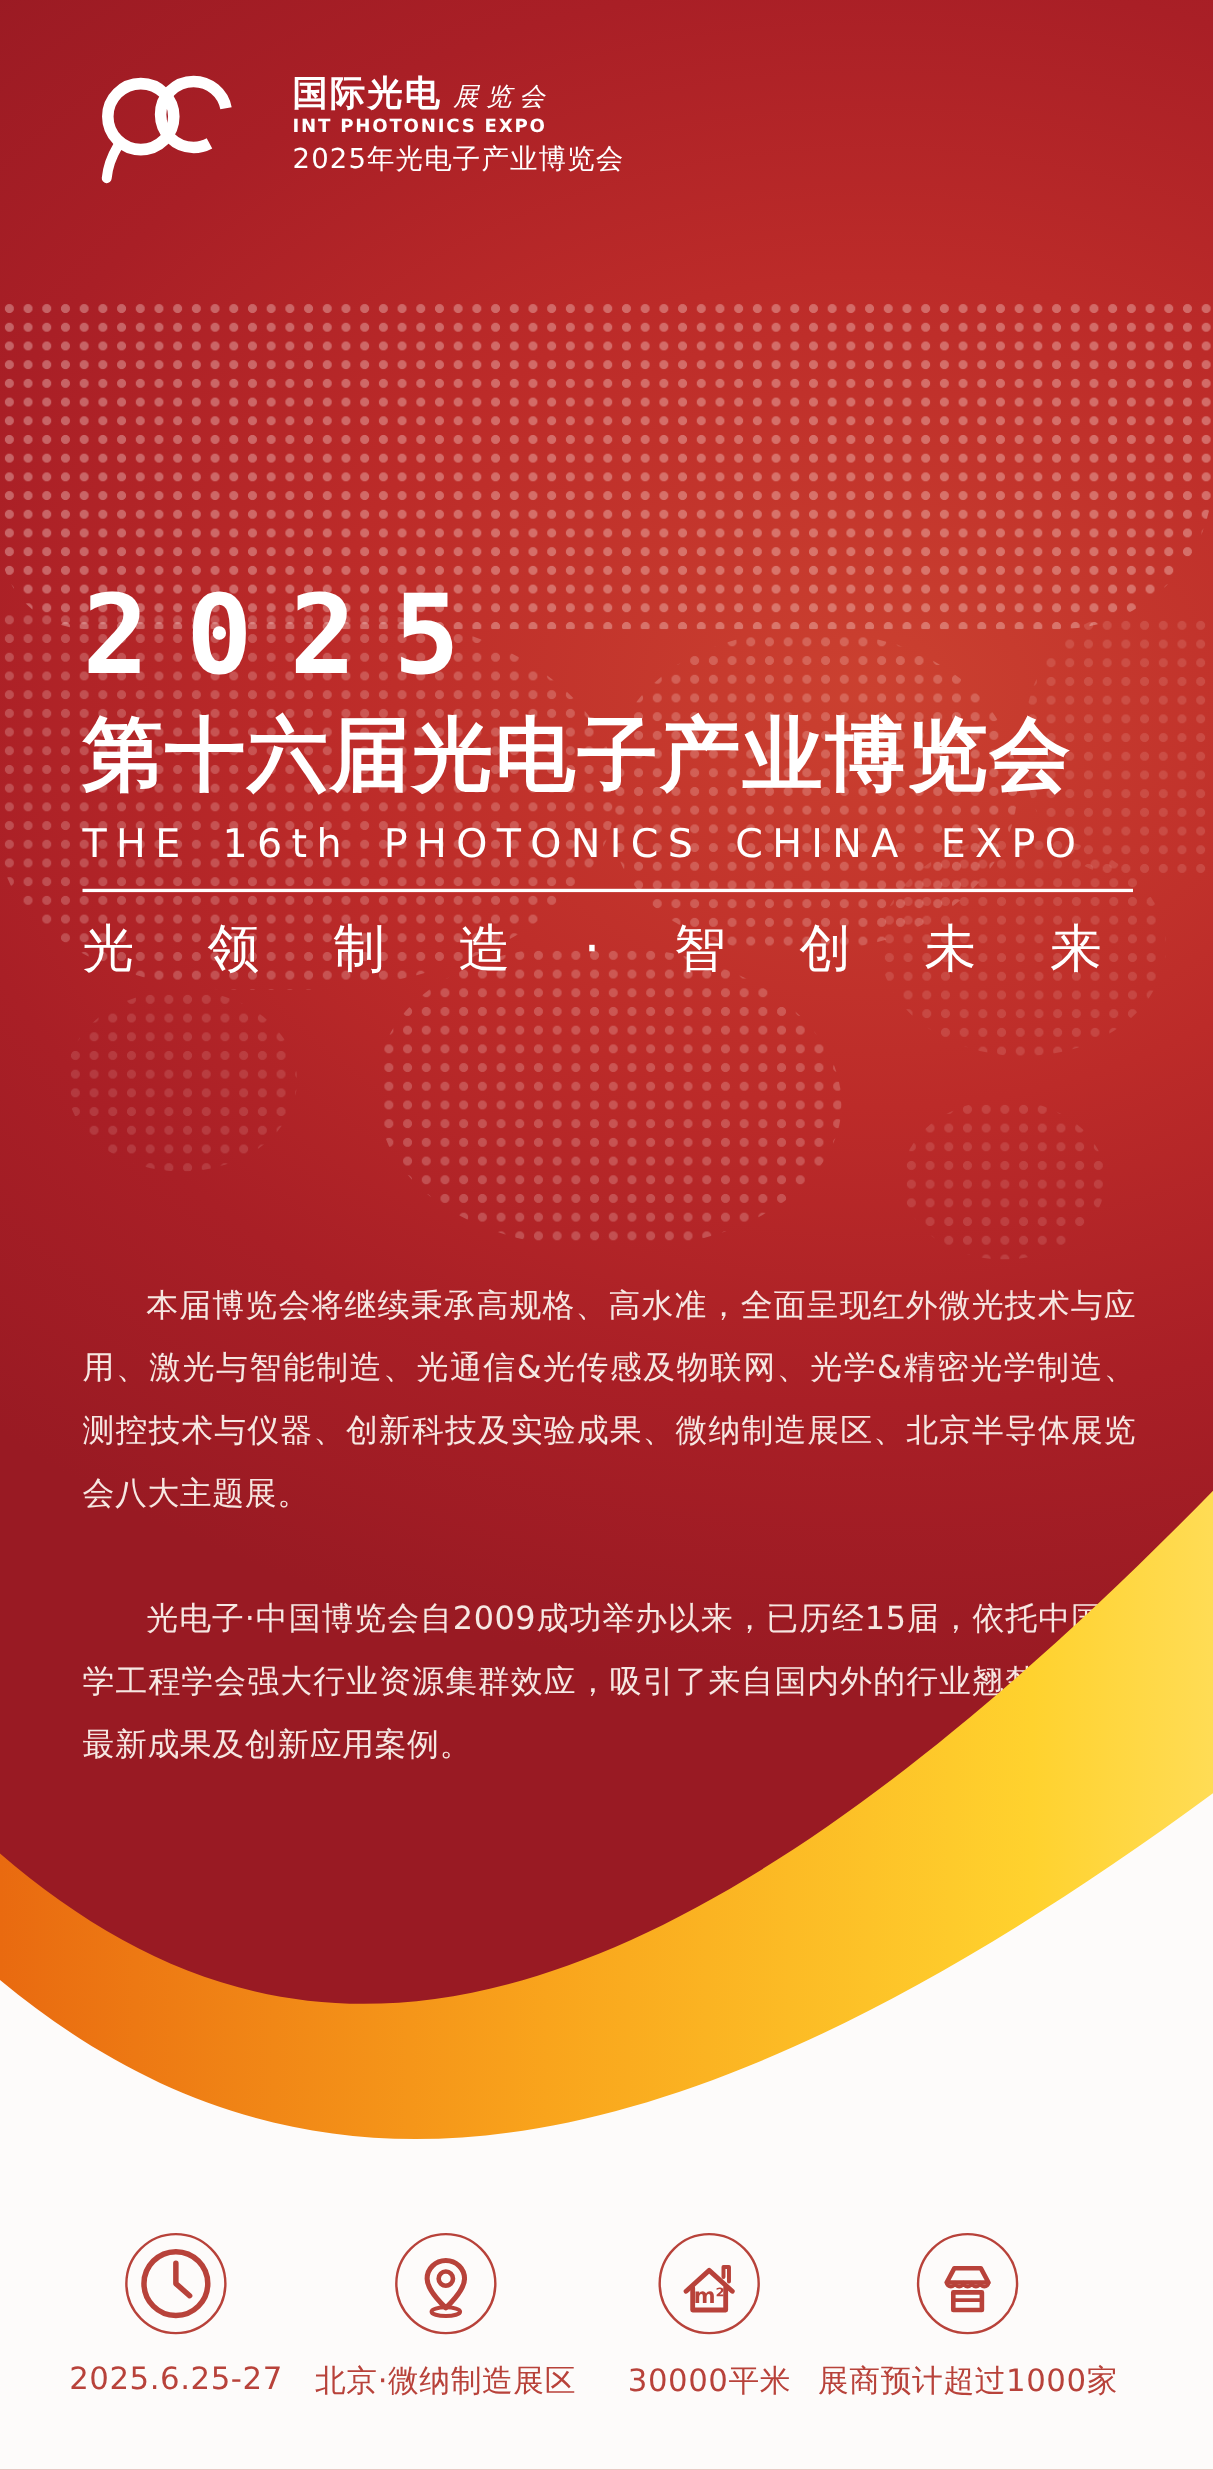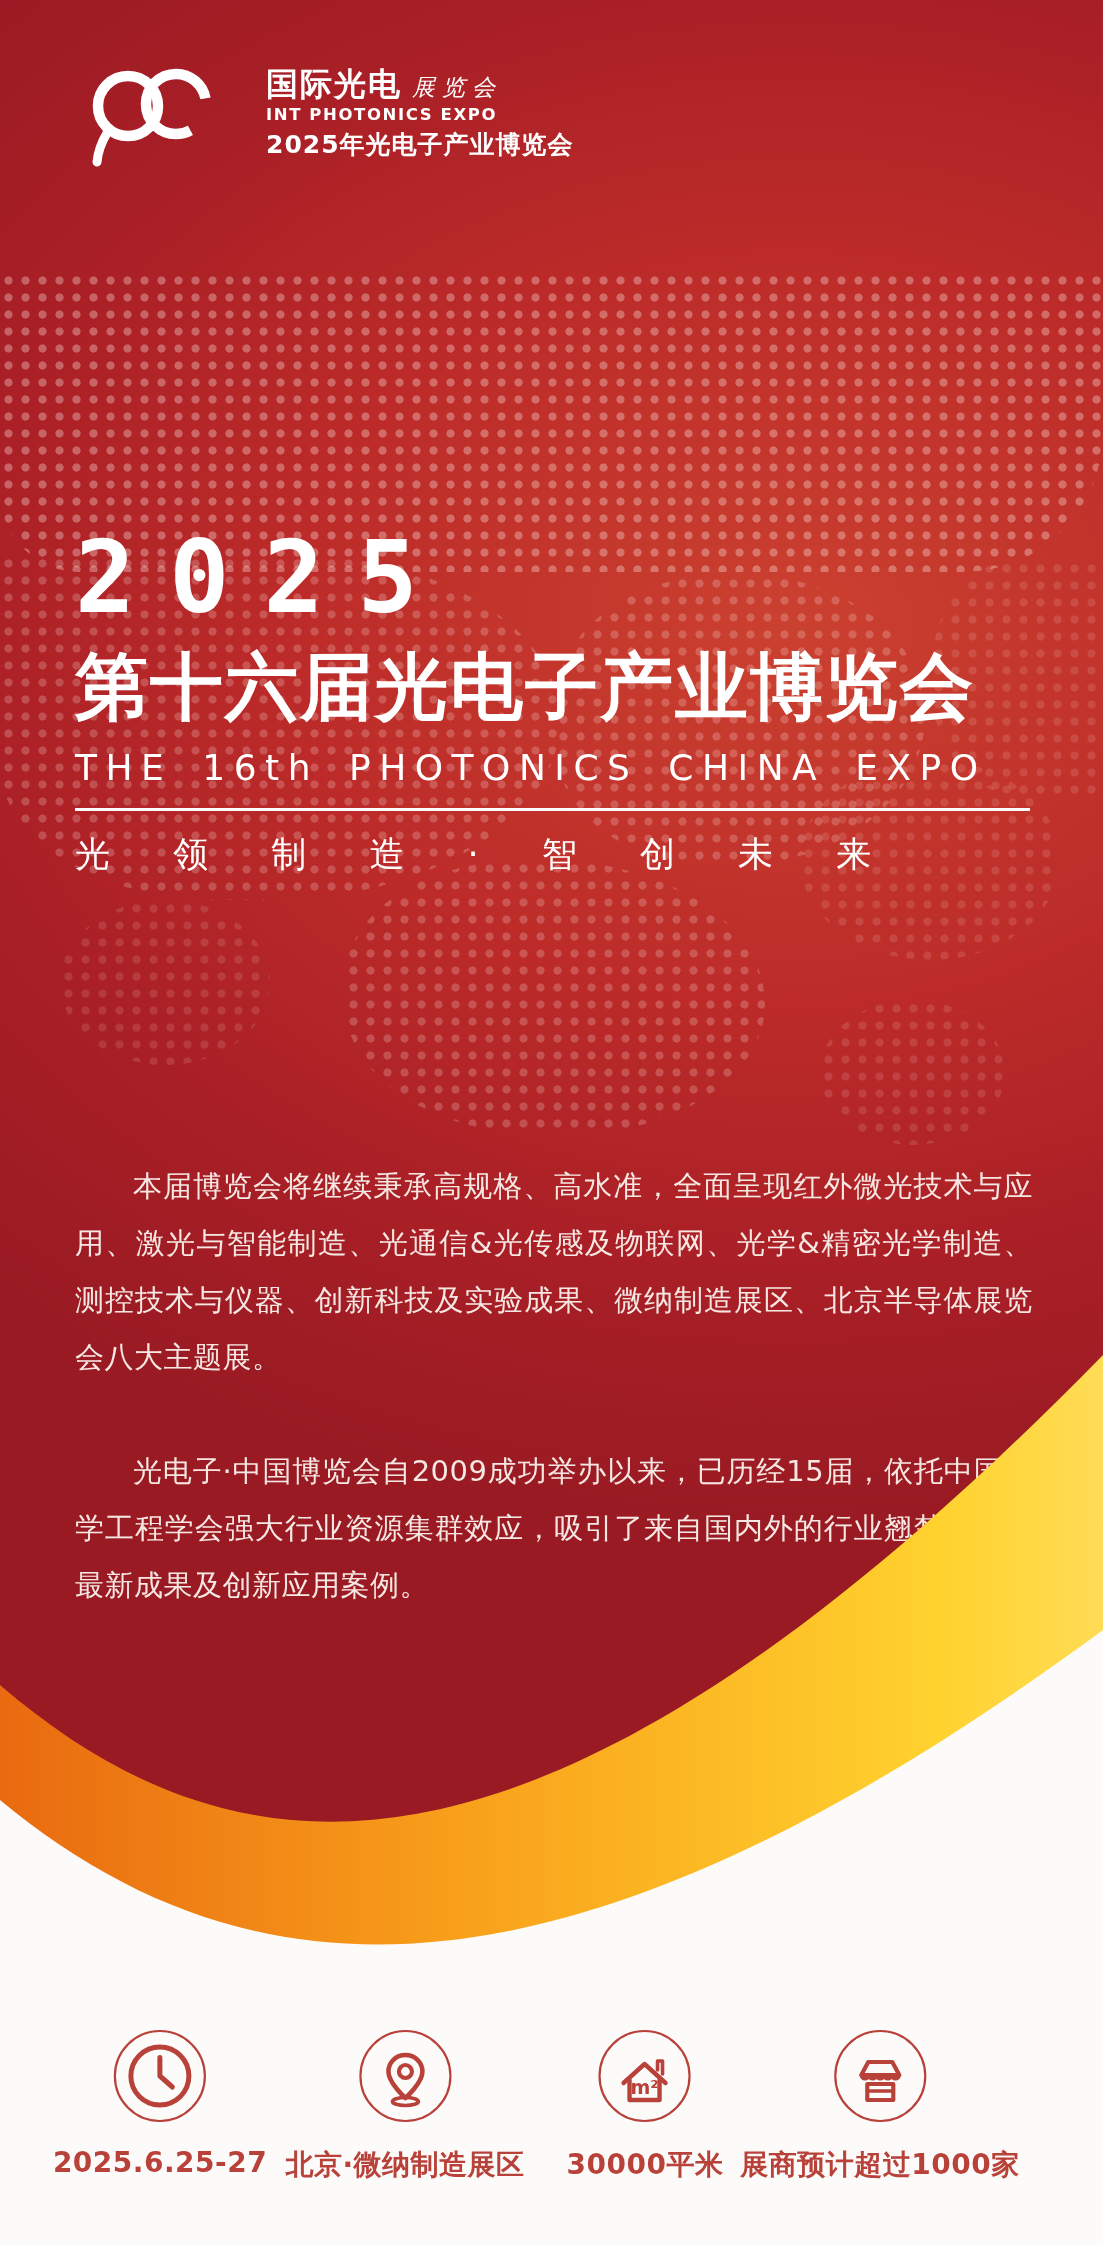--- a/index.html
+++ b/index.html
@@ -17,43 +17,43 @@
   }
   .dots-a{--da:.33;} .dots-b{--da:.22;} .dots-c{--da:.13;}
   
   .logo{position:absolute; top:58px; left:84px; display:flex; align-items:flex-start; color:#fff;}
   .logo-mark{width:158px; height:118px; flex:0 0 auto;}
   .logo-text{margin-left:24px; padding-top:10px; line-height:1;}
   .logo-line1{display:flex; align-items:baseline;}
   .logo-cn{font-size:32px; font-weight:700; letter-spacing:2px;}
   .logo-cn-script{font-family:"DejaVu Serif",serif; font-style:italic; font-size:23px; letter-spacing:7px; margin-left:10px;}
   .logo-en{font-size:16.5px; letter-spacing:1.6px; font-weight:600; margin-top:7px;}
-  .logo-sub{font-size:25px; font-weight:700; letter-spacing:1px; margin-top:8px;}
+  .logo-sub{font-size:25px; font-weight:400; letter-spacing:1px; margin-top:8px;}
   
   .hero{position:absolute; left:75px; top:528px; width:958px; color:#fff;}
   .hero-year{
     font-family:"DejaVu Sans Mono",monospace; font-weight:700;
     font-size:100px; letter-spacing:34px; line-height:1; white-space:nowrap;
   }
   .hero-title{font-size:73px; font-weight:900; letter-spacing:2px; line-height:1; margin-top:22px; white-space:nowrap;}
   .hero-sub{font-size:36px; font-weight:500; letter-spacing:8.5px; word-spacing:10px; margin-top:24px; white-space:nowrap;}
   .hero-rule{height:3px; background:#fff; margin-top:20px; width:955px;}
-  .hero-slogan{font-size:35px; font-weight:500; word-spacing:52px; margin-top:20px; white-space:nowrap;}
+  .hero-slogan{font-size:47px; font-weight:500; word-spacing:52px; margin-top:20px; white-space:nowrap;}
   
   .body-copy{position:absolute; left:75px; top:1158px; width:958px; color:#f6e7e2;
     font-size:29px; line-height:57px; text-align:justify; letter-spacing:.5px;}
   .body-copy p{margin:0; text-indent:2em;}
   .body-copy p + p{margin-top:57px;}
   
   .waves{position:absolute; left:0; top:1100px; width:1103px; height:1145px; pointer-events:none;}
   
   .info-row{position:absolute; left:0; top:2026px; width:1103px; height:200px; color:#b8423a;}
   .info-item{position:absolute; top:2px; transform:translateX(-50%); text-align:center;}
   .info-icon{width:96px; height:96px; display:block; margin:0 auto;}
-  .info-label{margin-top:22px; font-size:28px; font-weight:700; letter-spacing:.5px; white-space:nowrap; color:#b8423a;}
+  .info-label{margin-top:22px; font-size:28px; font-weight:400; letter-spacing:.5px; white-space:nowrap; color:#b8423a;}
   .ic{stroke:#b8423a; fill:none; stroke-linecap:round; stroke-linejoin:round;}
 </style>
 </head>
 <body>
 
 <div class="poster">
 
   <div>
     <div class="dots dots-a" style="left:0;top:272px;width:1103px;height:300px;border-radius:0 0 140px 80px;"></div>
     <div class="dots dots-b" style="left:0;top:555px;width:560px;height:345px;border-radius:0 55% 60% 45%;"></div>

